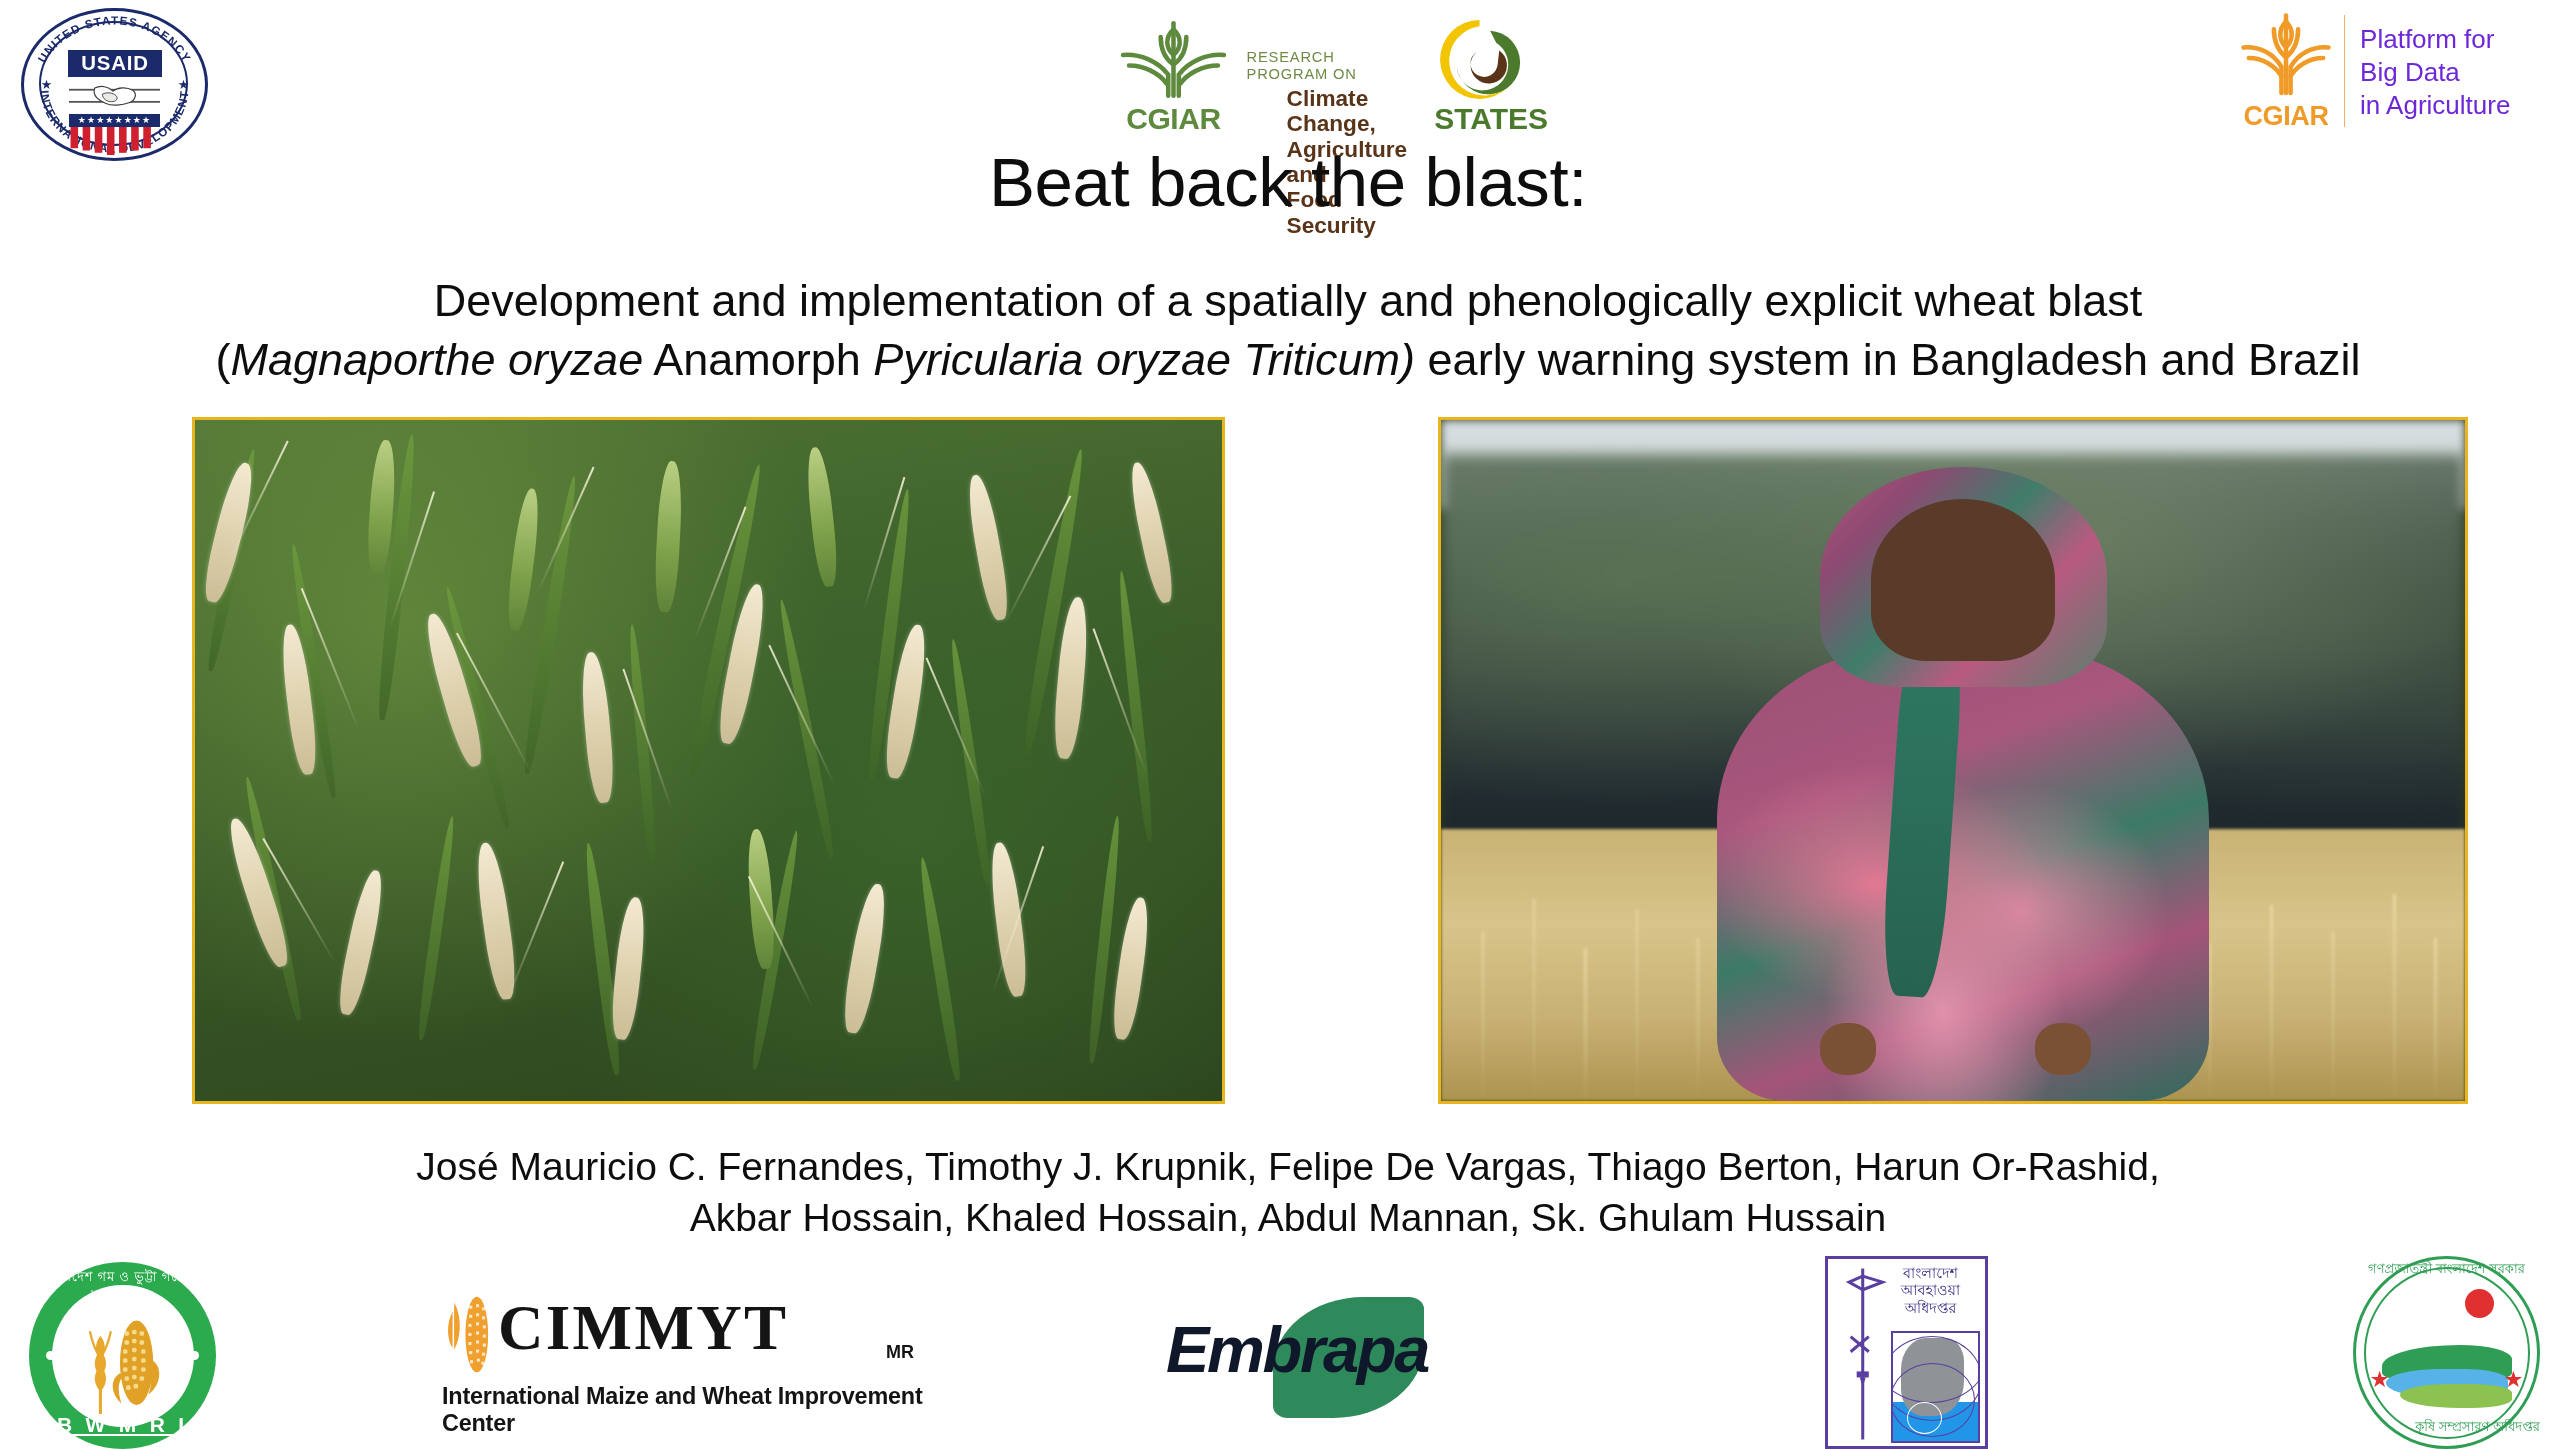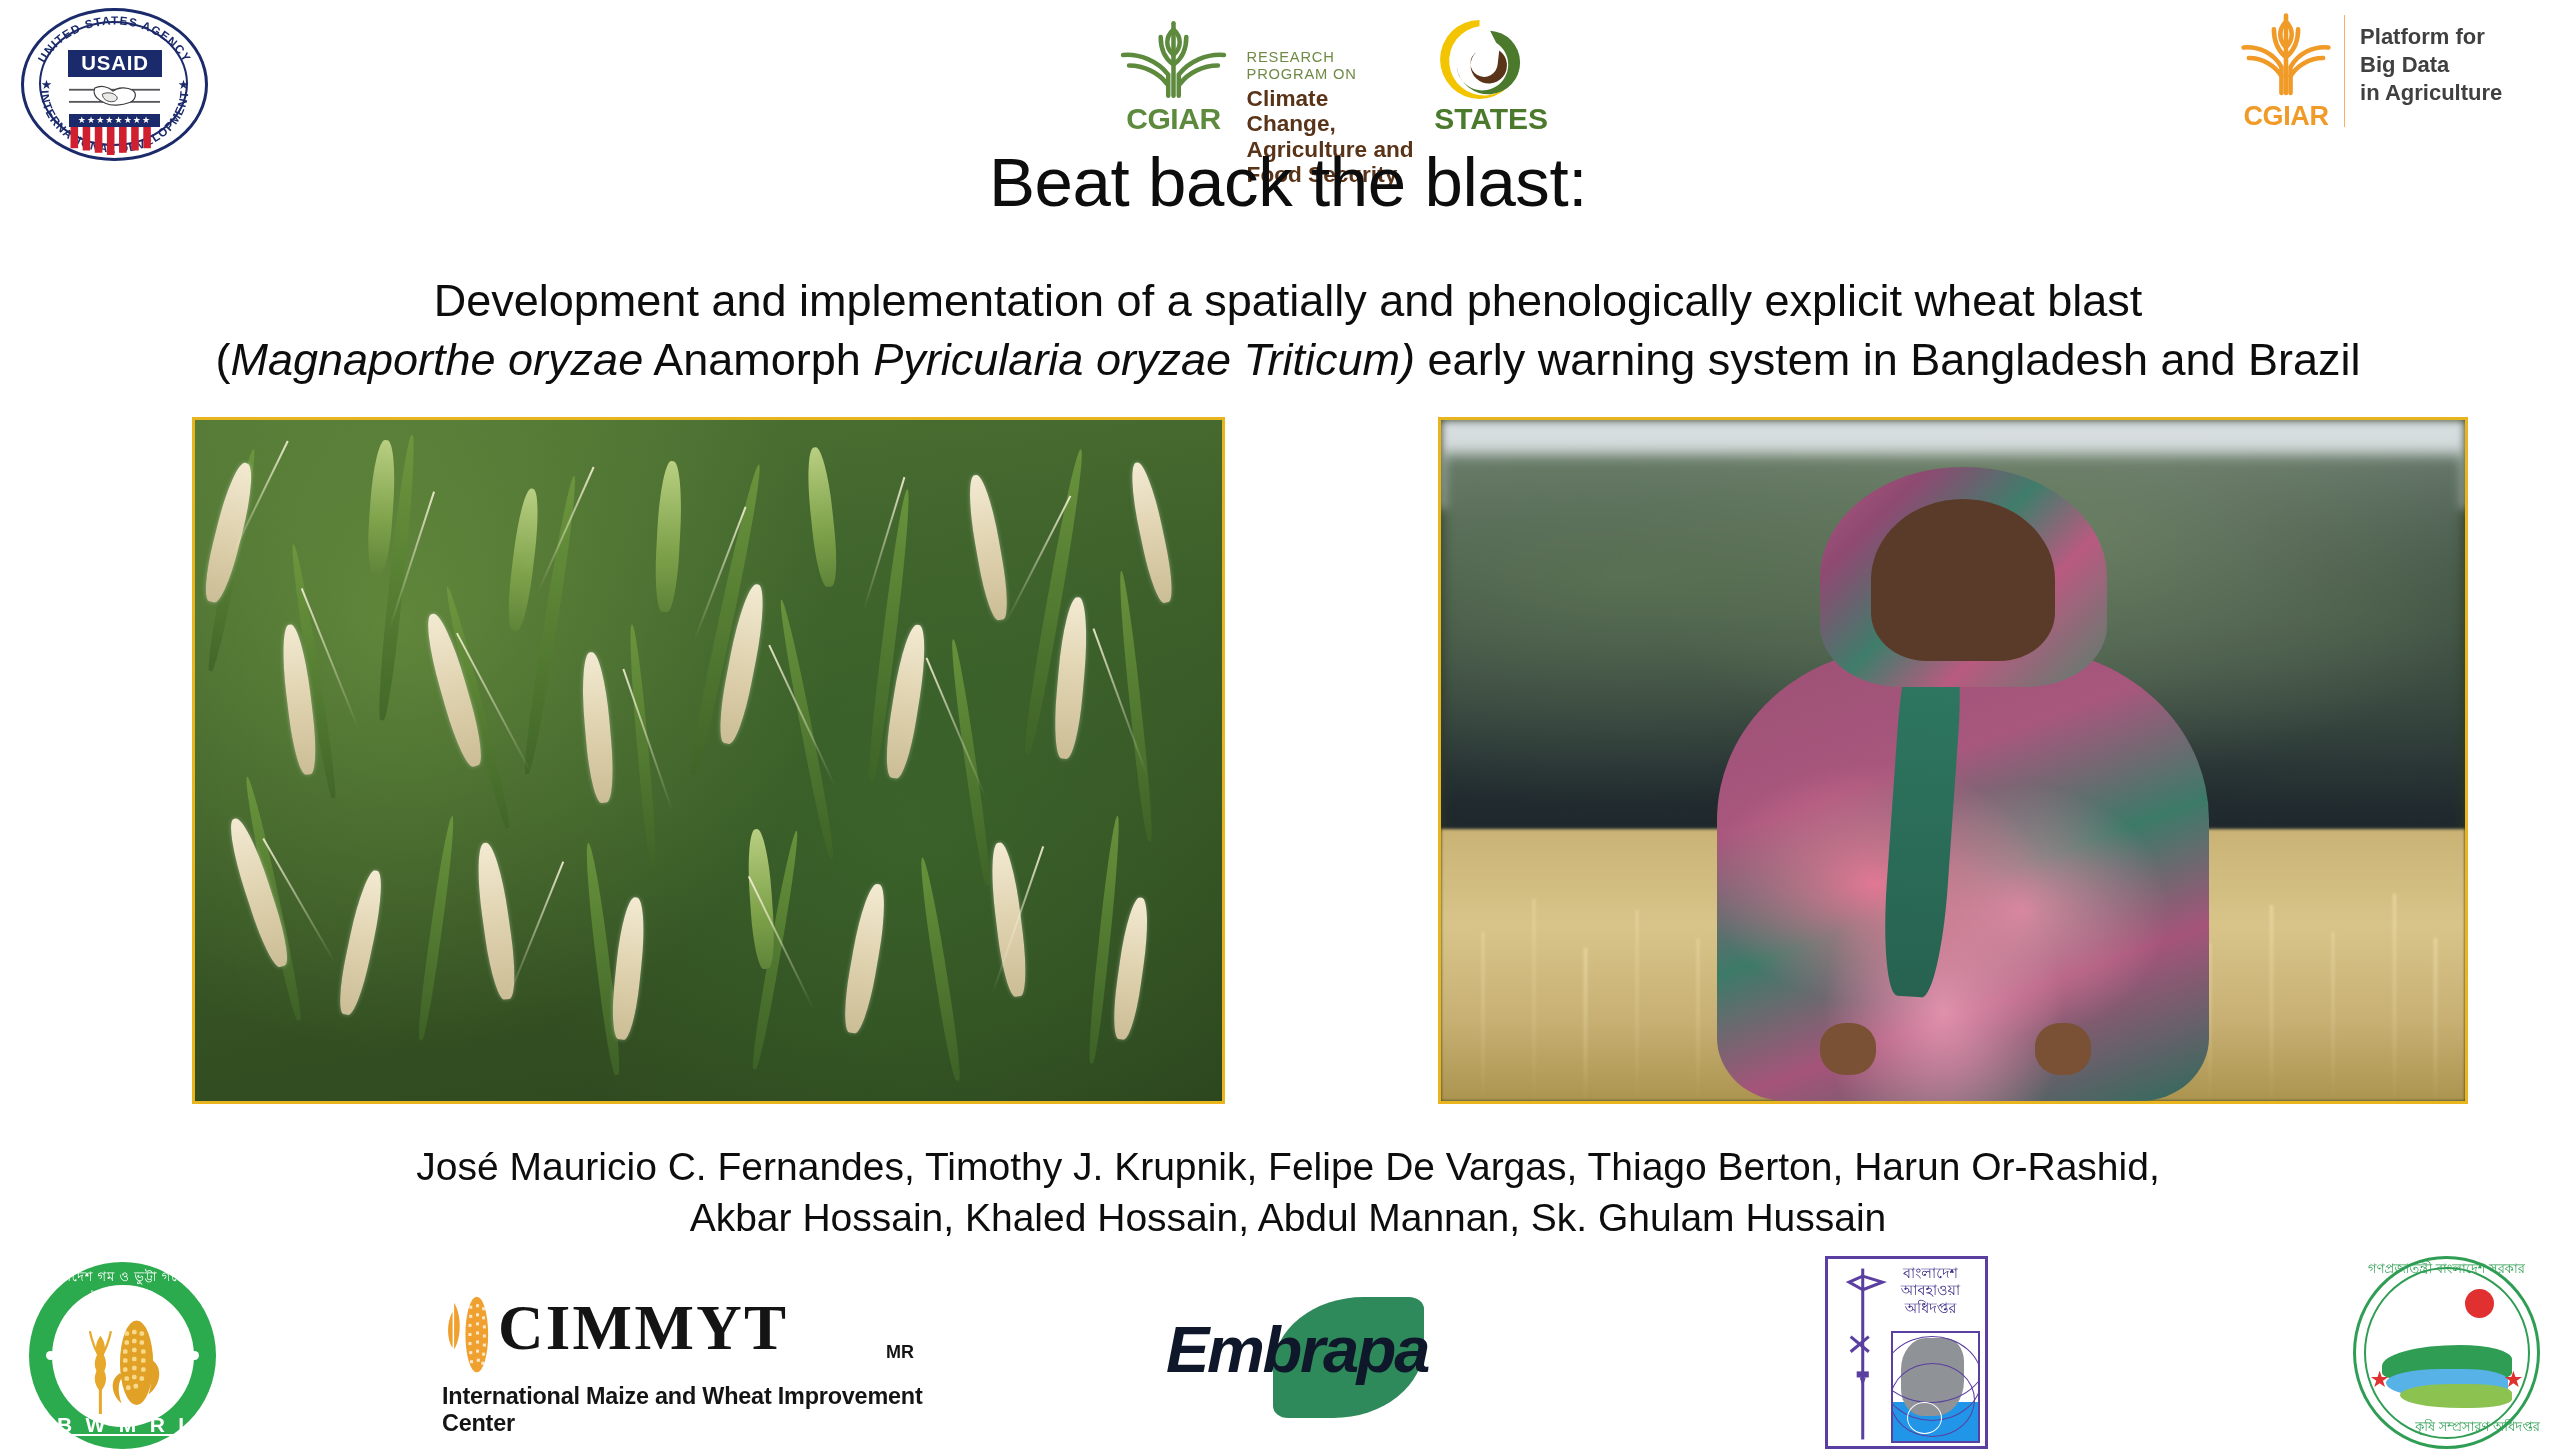--- a/index.html
+++ b/index.html
@@ -23,29 +23,29 @@
   .usaid-stars{position:absolute;left:0;top:0;width:91px;height:13px;background:#1b2a6b;color:#fff;font-size:9px;line-height:13px;letter-spacing:1.1px;text-align:center;overflow:hidden;}
   .usaid-stripes{position:absolute;left:0;top:13px;width:91px;height:28px;}
   .usaid-ring-text{position:absolute;left:0;top:0;width:187px;height:153px;}
   .usaid-ring-text svg{width:187px;height:153px;}
 
   .cgiar-ccafs{position:absolute;left:1117px;top:16.6px;width:423px;height:128px;display:flex;align-items:flex-start;}
   .cg-mark{position:relative;width:113px;height:119px;margin-right:16.6px;}
   .cg-word{position:absolute;left:0;bottom:0;width:113px;text-align:center;font-size:30px;font-weight:bold;color:#5d8a3d;letter-spacing:-0.4px;}
   .ccafs-text{padding-top:32px;width:168px;}
   .ccafs-kicker{font-size:14.7px;letter-spacing:0.8px;color:#6f8a44;font-weight:normal;line-height:1.2;}
-  .ccafs-main{font-size:22.6px;font-weight:bold;color:#5a3418;line-height:1.12;margin-top:2.3px;}
+  .ccafs-main{font-size:22.6px;font-weight:bold;color:#5a3418;line-height:1.12;margin-top:2.3px;margin-left:40px;}
   .ccafs-mark{position:relative;margin-left:19.6px;width:91px;height:119px;}
   .ccafs-word{position:absolute;left:0;bottom:0;width:91px;text-align:center;font-size:30px;font-weight:bold;color:#4b7a2d;}
 
   .bigdata-logo{position:absolute;left:2239px;top:10.6px;width:317px;height:130px;display:flex;align-items:flex-start;}
   .bd-mark{position:relative;width:94px;height:121px;}
   .bd-word{position:absolute;left:0;bottom:0;width:94px;text-align:center;font-size:27px;font-weight:bold;color:#f09a28;letter-spacing:-0.4px;}
   .bd-div{width:1.5px;height:112px;background:#f3b066;margin:4.5px 15px 0 10.6px;}
-  .bd-lines{padding-top:12px;font-size:22px;line-height:1.28;color:#404040;font-weight:bold;}
+  .bd-lines{padding-top:12px;font-size:26px;line-height:1.28;color:#6d28d9;}
 
   
   .main-title{position:absolute;left:0;top:148px;width:2576px;text-align:center;font-size:69px;line-height:1.0;font-weight:normal;letter-spacing:-0.4px;}
   .subtitle{position:absolute;left:0;top:272px;width:2576px;text-align:center;font-size:45px;line-height:1.30;font-weight:normal;}
   .subtitle i{font-style:italic;}
 
   
   .photo{position:absolute;border:3px solid #e8b51e;box-sizing:border-box;overflow:hidden;background:#2c3a20;}
   .photo-left{left:192px;top:417px;width:1033px;height:687px;}
   .photo-right{left:1438px;top:417px;width:1030px;height:687px;}

